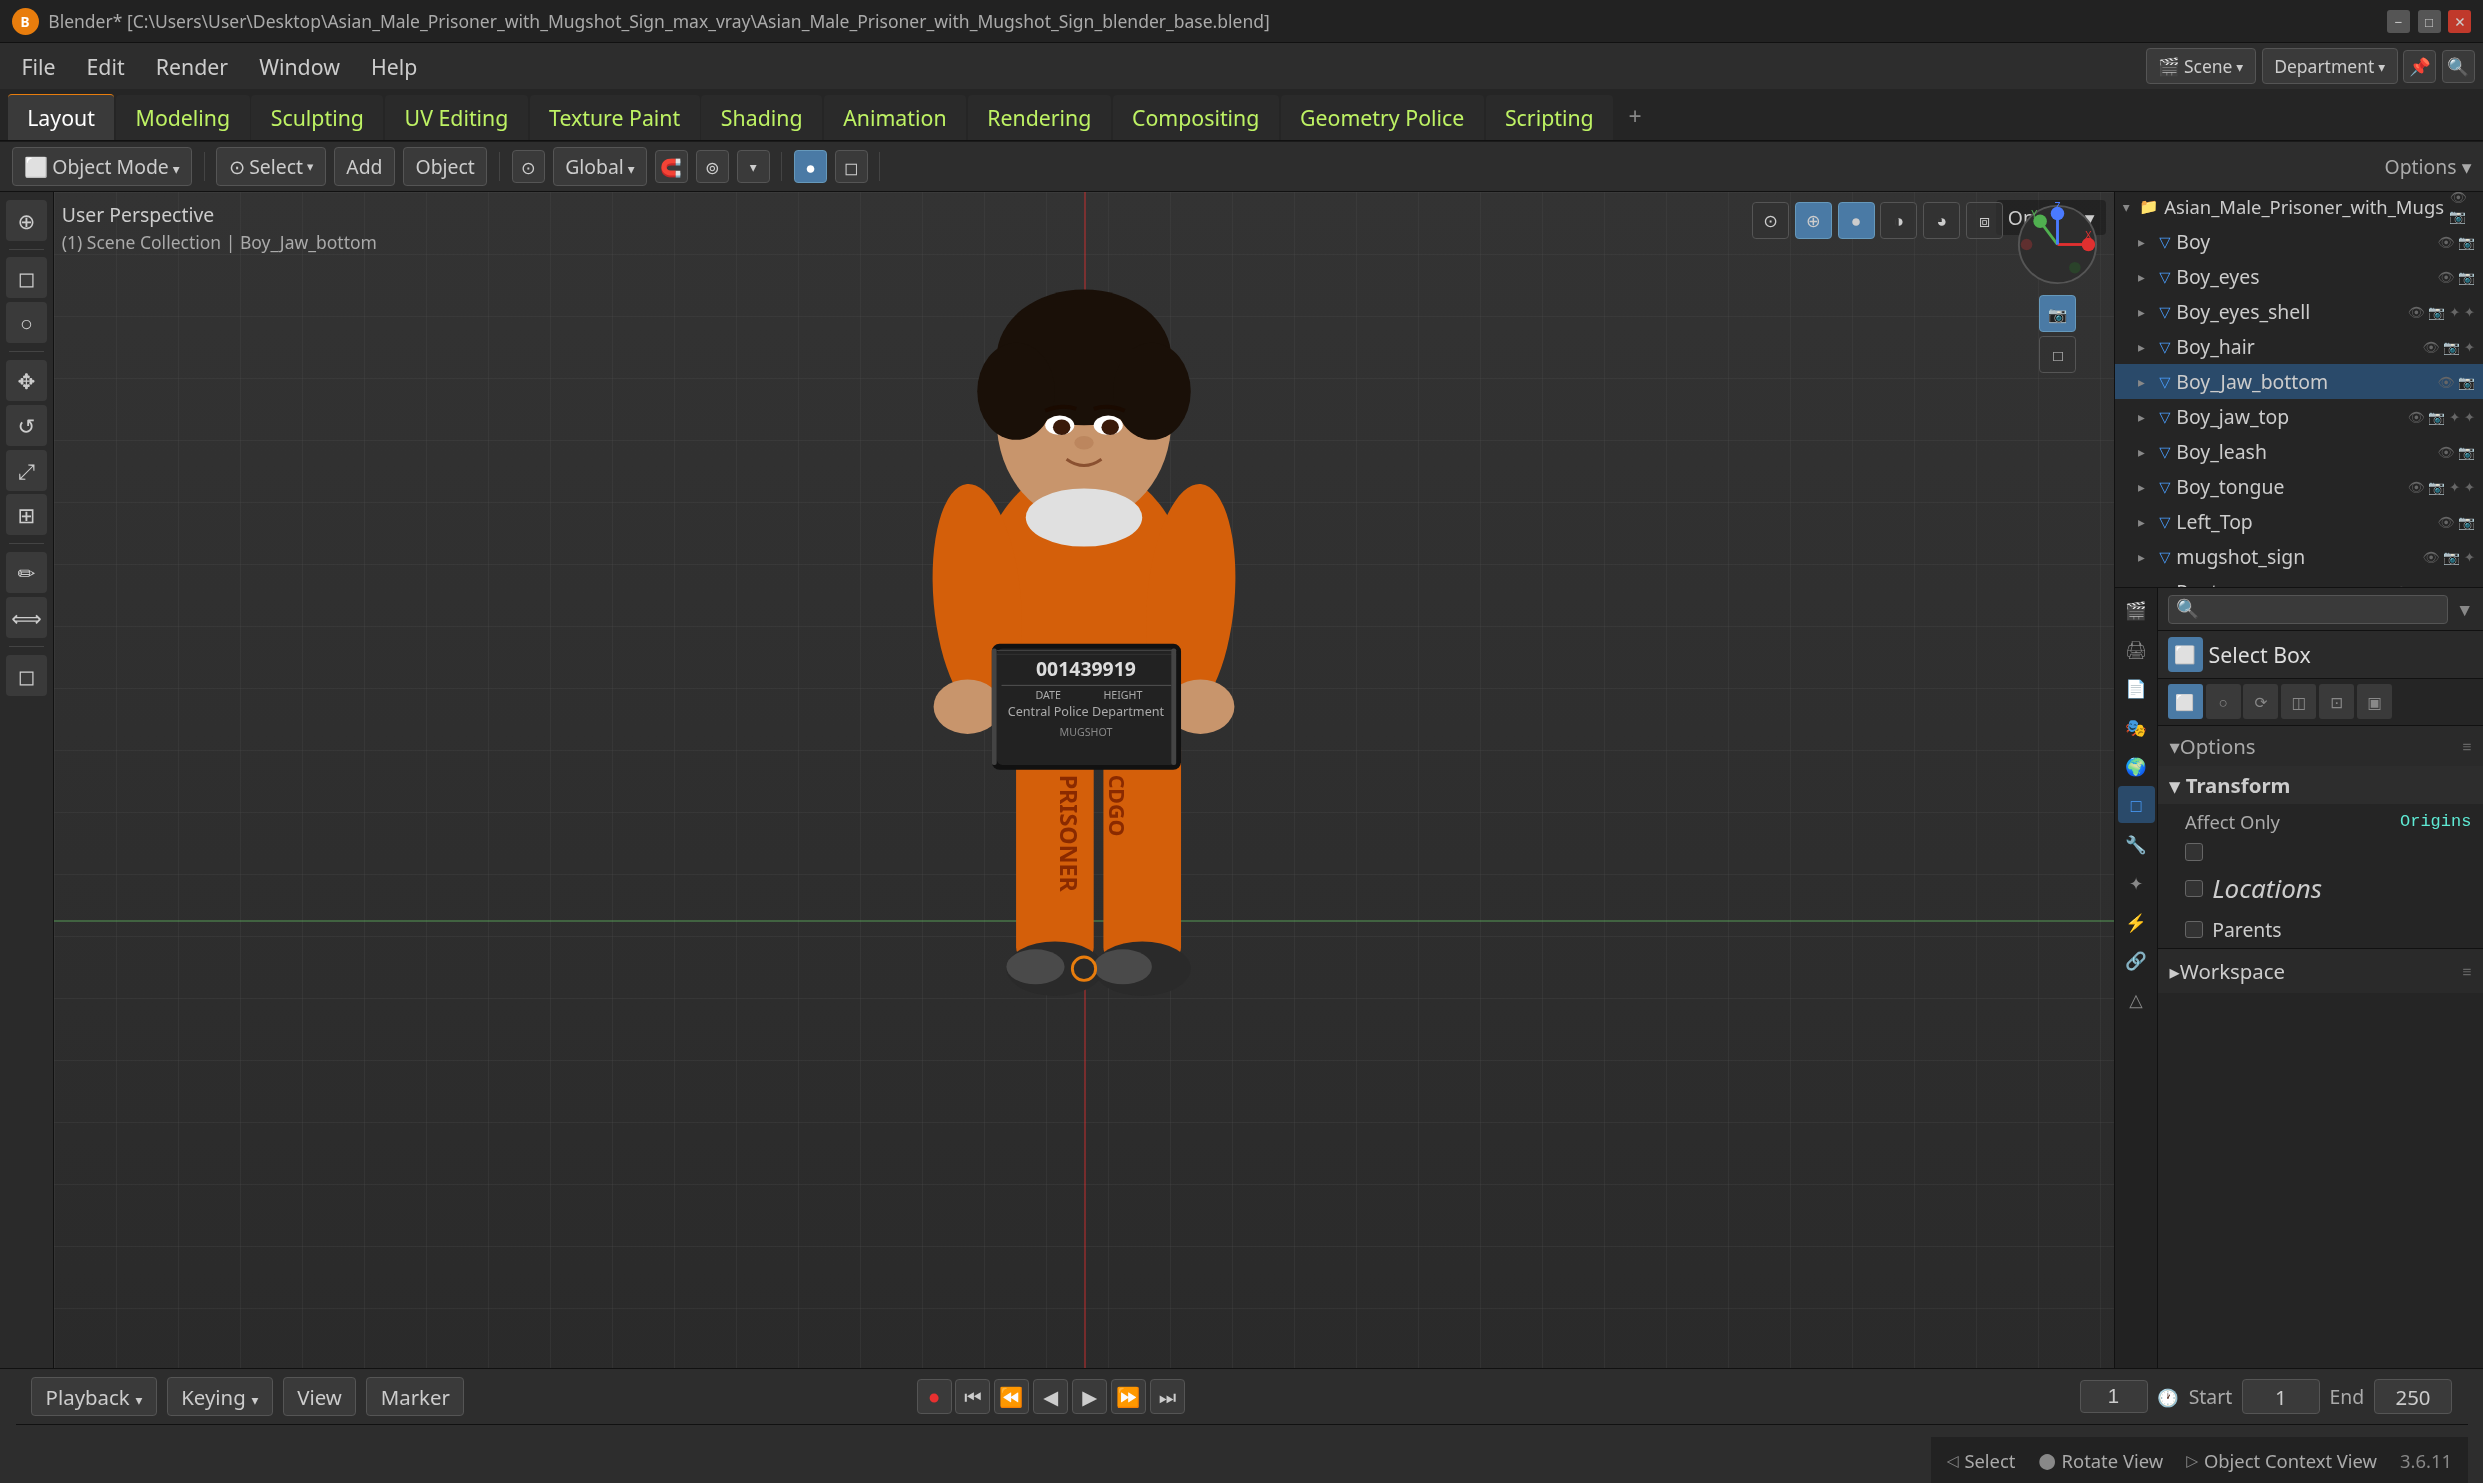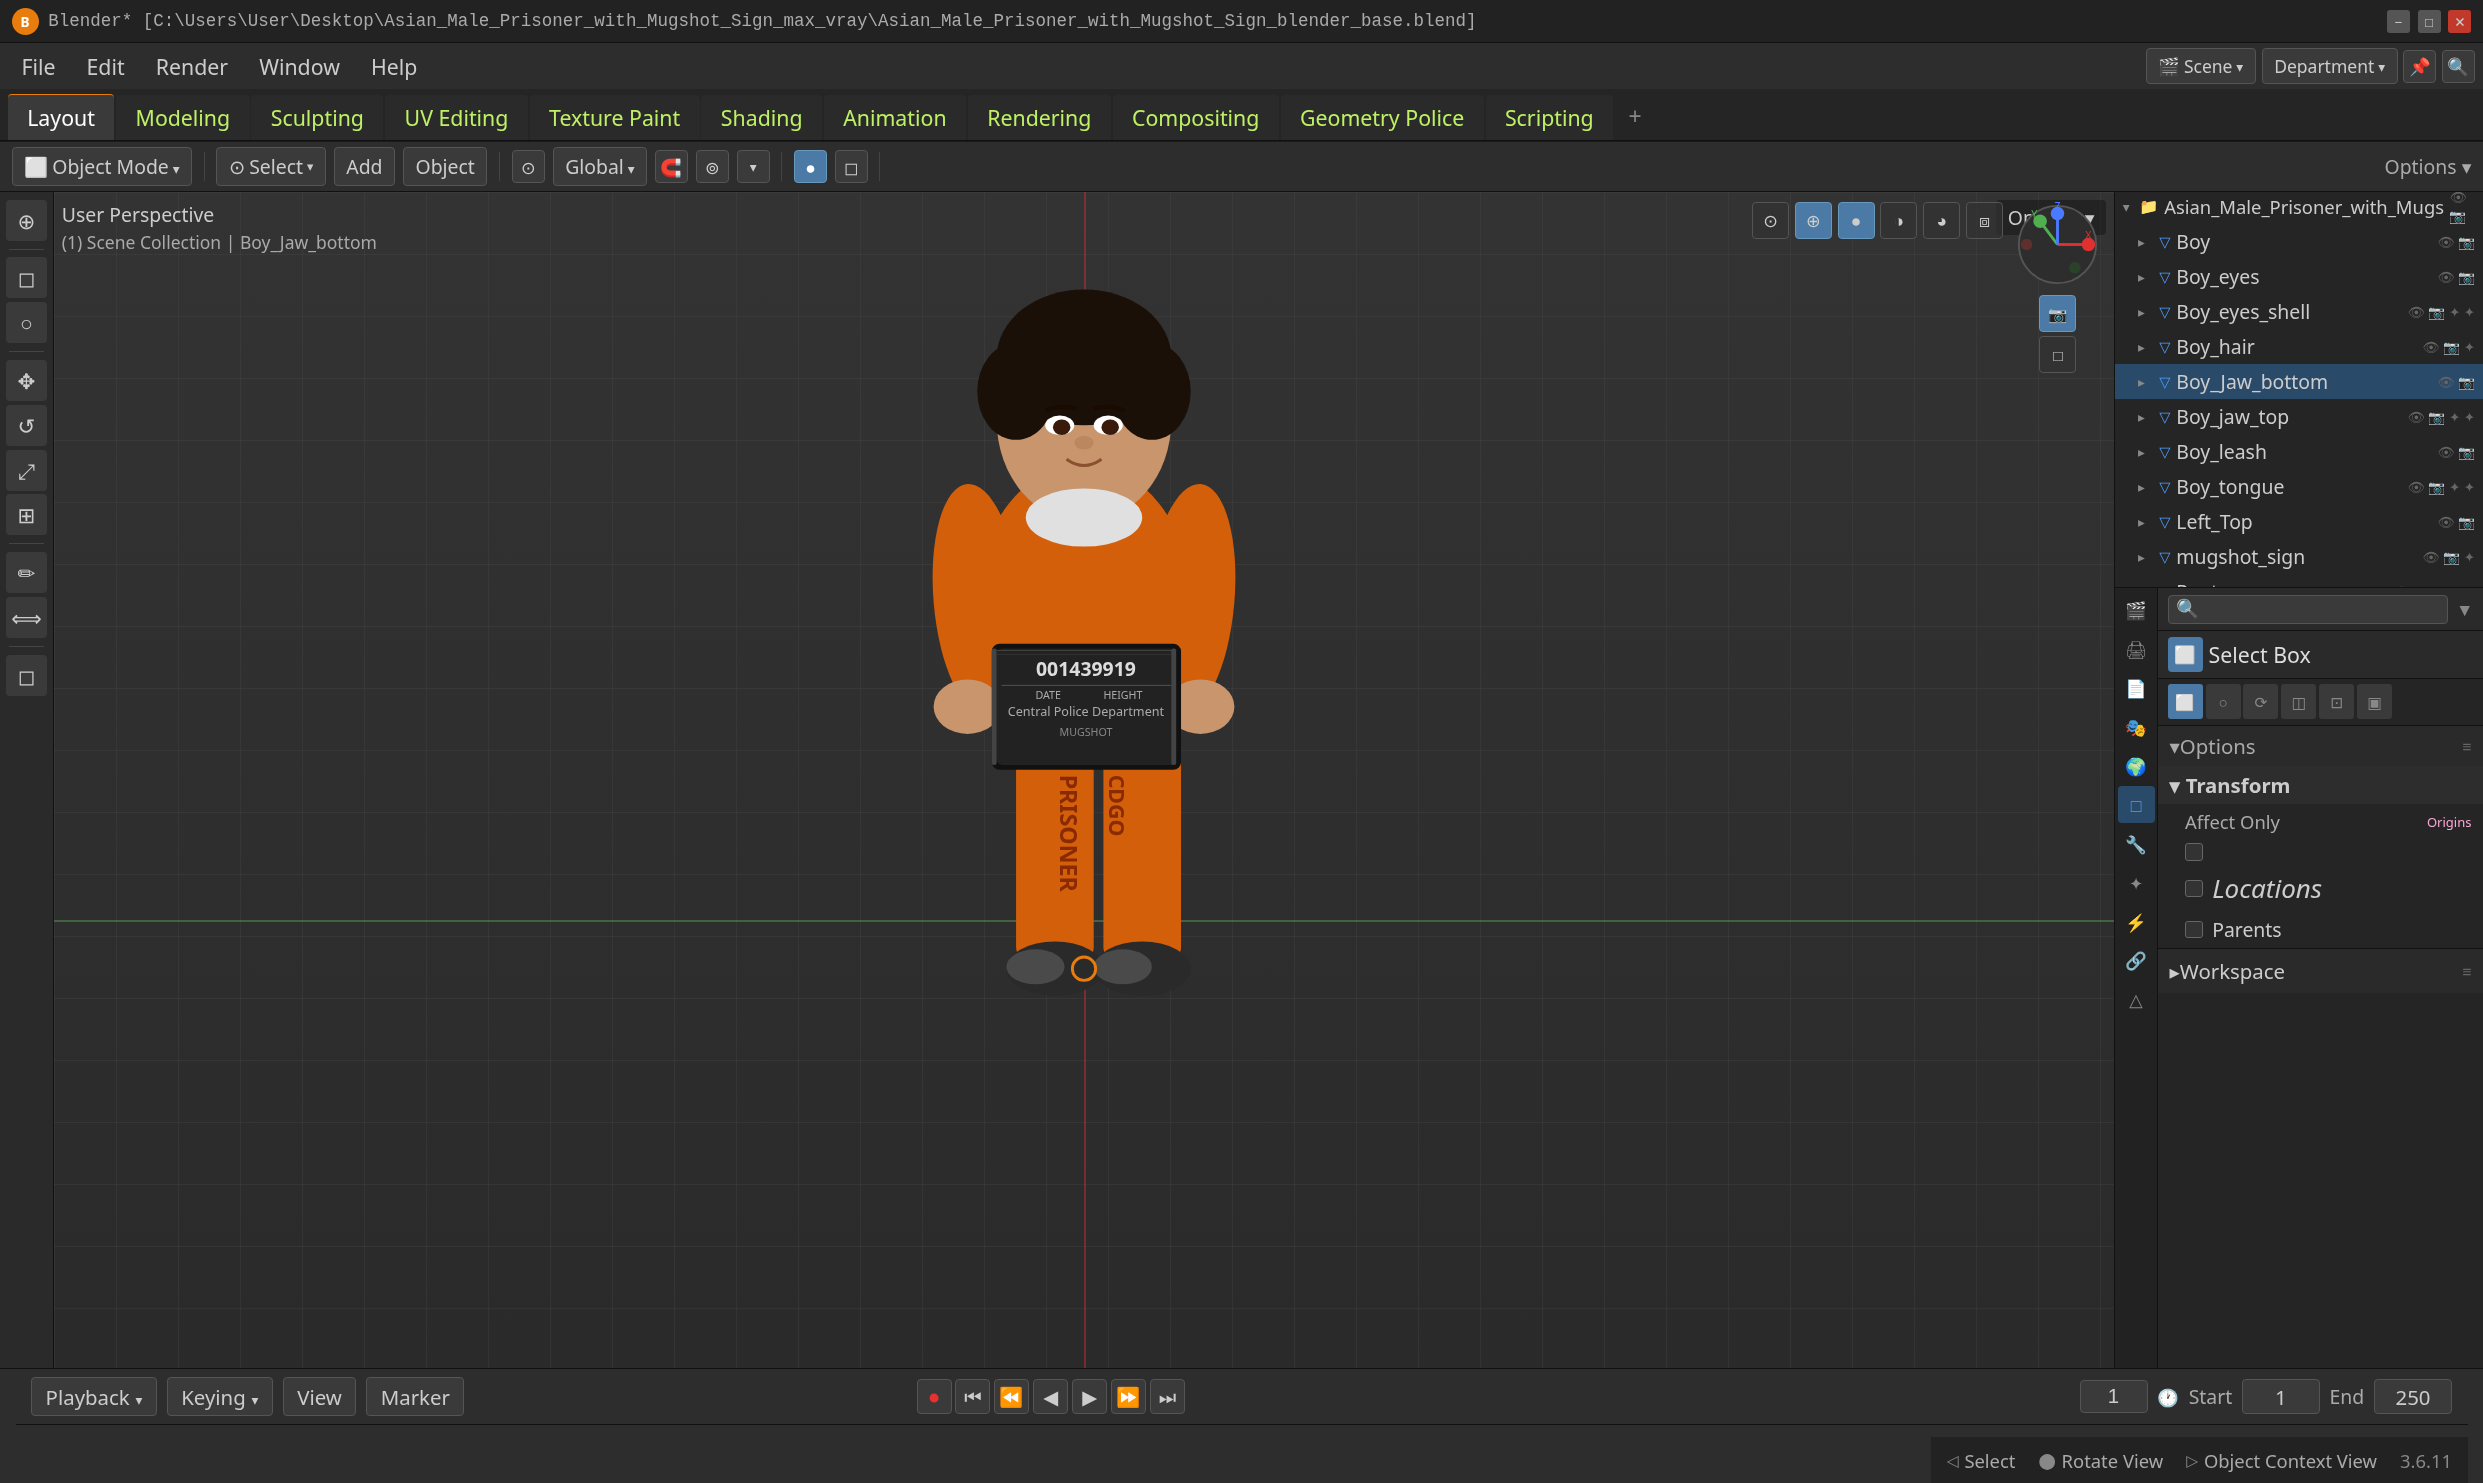--- a/index.html
+++ b/index.html
@@ -586,21 +586,21 @@
     }
 
     
     .chevron-down::after { content: '▾'; font-size: 13.6px; }
   </style>
 </head>
 <body>
 
 <div id="titlebar">
   <div id="titlebar-icon">B</div>
-  <span id="titlebar-text" style="font-size:17.5px;font-family:Liberation Mono, monospace;">Blender* [C:\Users\User\Desktop\Asian_Male_Prisoner_with_Mugshot_Sign_max_vray\Asian_Male_Prisoner_with_Mugshot_Sign_blender_base.blend]</span>
+  <span id="titlebar-text" style="font-size:17.5px;">Blender* [C:\Users\User\Desktop\Asian_Male_Prisoner_with_Mugshot_Sign_max_vray\Asian_Male_Prisoner_with_Mugshot_Sign_blender_base.blend]</span>
   <div id="titlebar-controls">
     <div class="titlebar-btn">−</div>
     <div class="titlebar-btn">□</div>
     <div class="titlebar-btn" style="background:#c0392b;">✕</div>
   </div>
 </div>
 
 <div id="menubar">
   <div class="menu-item">File</div>
   <div class="menu-item">Edit</div>
@@ -950,21 +950,21 @@
       </div>
 
       <div class="sub-section-hdr">
         <span>▾</span>
         <span>Transform</span>
       </div>
 
       <div style="display:flex;align-items:center;gap:8px;padding:5.8px 11.6px 3.9px 27px;">
         <span style="font-size:18.4px;color:#aaa;">Affect Only</span>
         <div style="margin-left:auto;display:flex;gap:7.8px;align-items:center;">
-          <span style="font-size:13px;color:#f9a8d4;">Origins</span>
+          <span style="font-size:17px;color:#5eead4;font-family:Liberation Mono, monospace;">Origins</span>
         </div>
       </div>
 
       <div class="checkbox-row">
         <div class="checkbox"></div>
 
       </div>
 
       <div class="checkbox-row">
         <div class="checkbox"></div>

